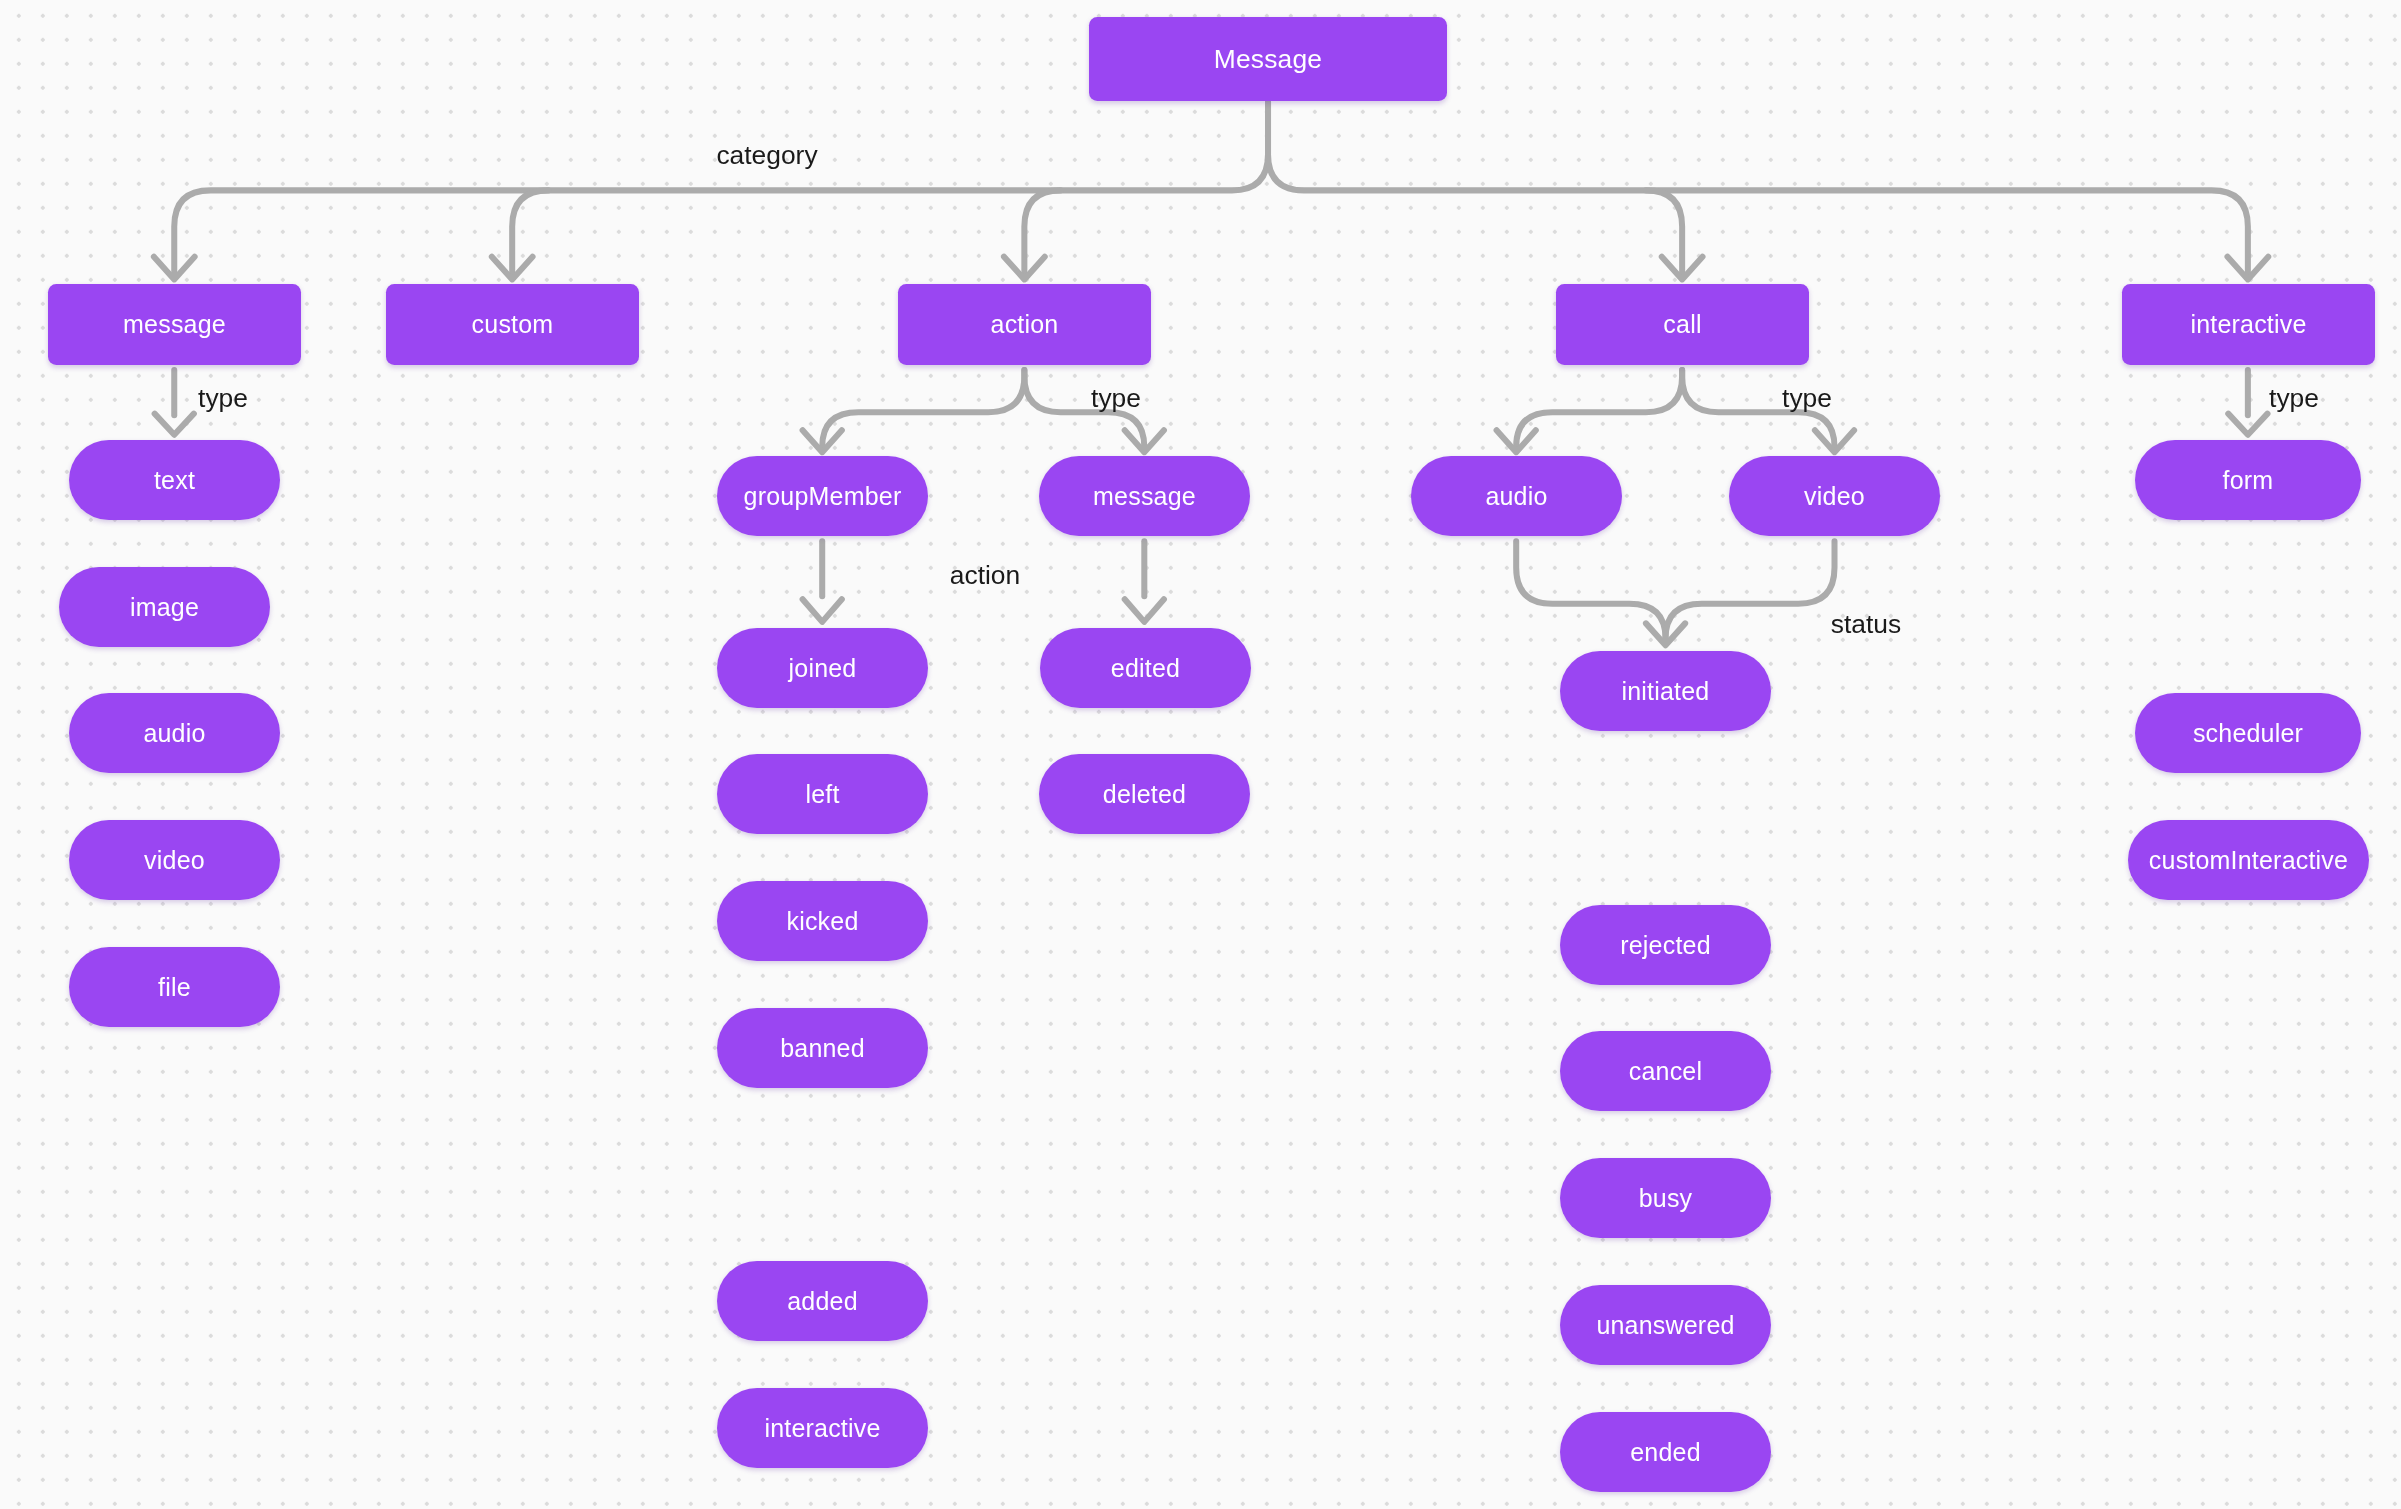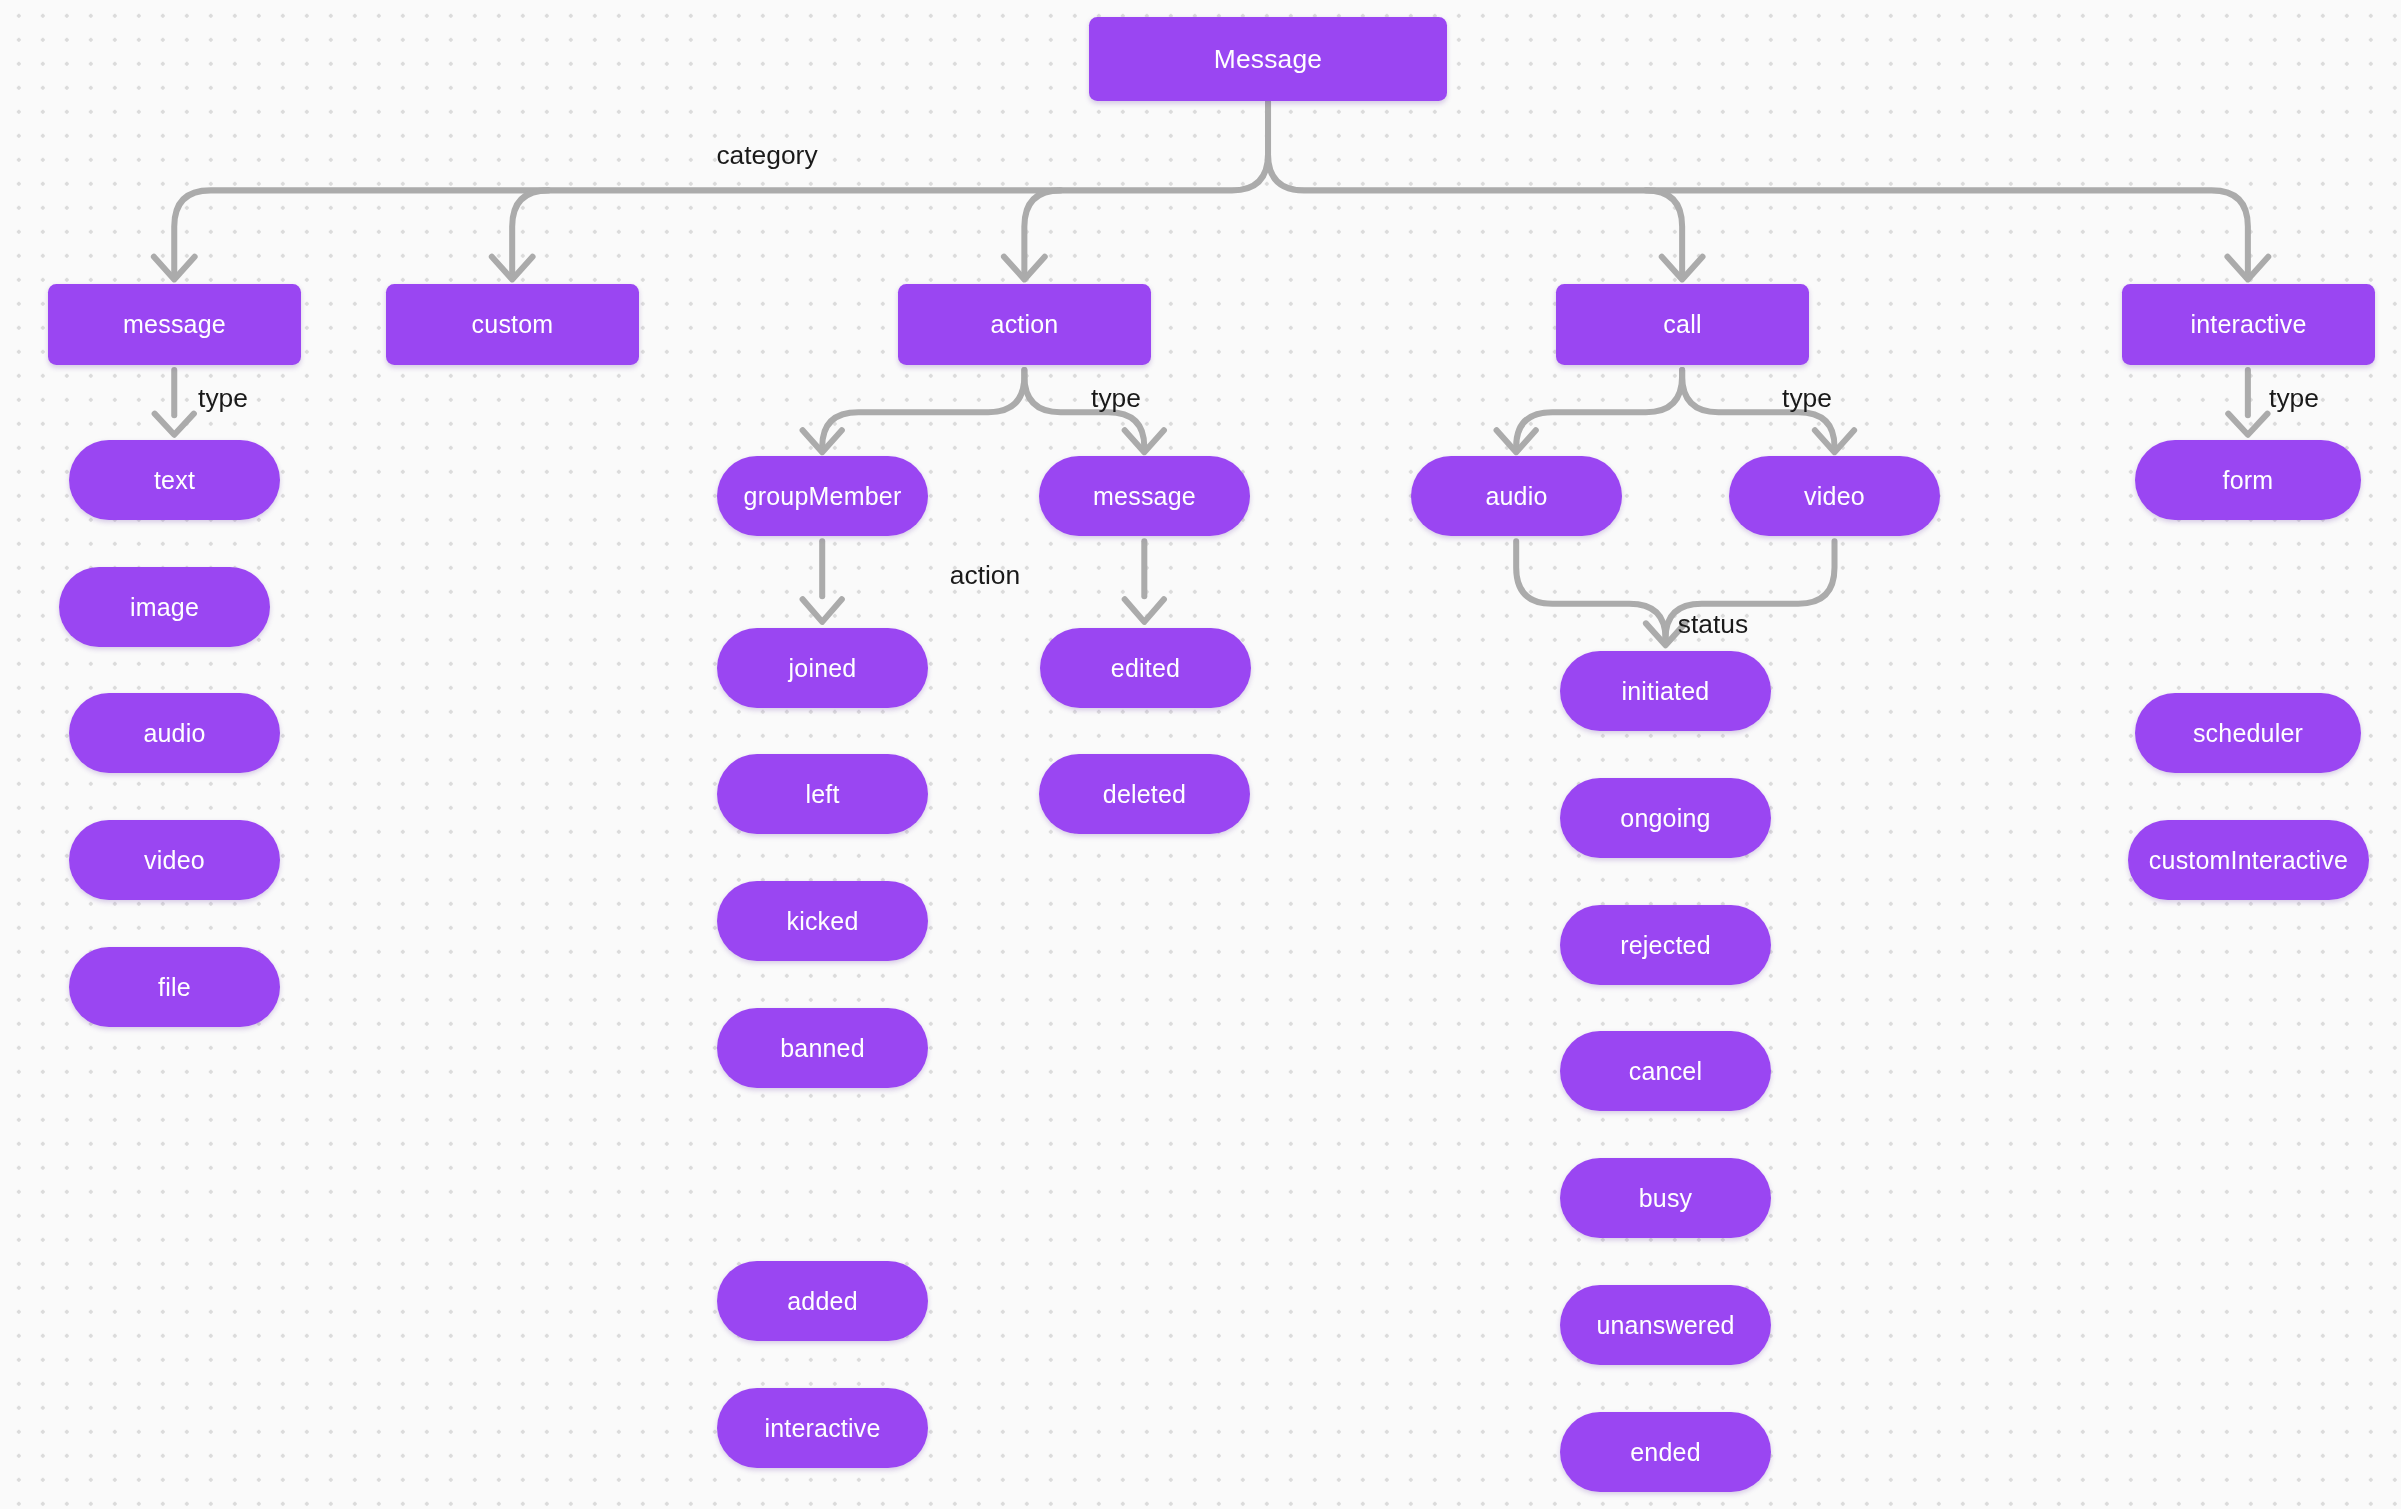--- a/index.html
+++ b/index.html
@@ -87,21 +87,21 @@
       <polyline points="2182,826 2208,855 2234,826"></polyline>
     </g>
   </svg>
 
   <div class="edge-label" style="left:767px;top:155px">category</div>
   <div class="edge-label" style="left:223px;top:398px">type</div>
   <div class="edge-label" style="left:1116px;top:398px">type</div>
   <div class="edge-label" style="left:1807px;top:398px">type</div>
   <div class="edge-label" style="left:2294px;top:398px">type</div>
   <div class="edge-label" style="left:985px;top:575px">action</div>
-  <div class="edge-label" style="left:1713px;top:624px">status</div>
+  <div class="edge-label" style="left:1866px;top:624px">status</div>
 
   <div class="node box root" style="left:1089px;top:17.4px;width:358px;height:84px">Message</div>
 
   <div class="node box" style="left:48px;top:284px;width:253px;height:81px">message</div>
   <div class="node box" style="left:386px;top:284px;width:253px;height:81px">custom</div>
   <div class="node box" style="left:898px;top:284px;width:253px;height:81px">action</div>
   <div class="node box" style="left:1556px;top:284px;width:253px;height:81px">call</div>
   <div class="node box" style="left:2122px;top:284px;width:253px;height:81px">interactive</div>
 
   <div class="node pill" style="left:69px;top:440px;width:211px;height:80px">text</div>
@@ -120,21 +120,20 @@
   <div class="node pill" style="left:717px;top:1261px;width:211px;height:80px">added</div>
   <div class="node pill" style="left:717px;top:1388px;width:211px;height:80px">interactive</div>
 
   <div class="node pill" style="left:1040px;top:628px;width:211px;height:80px">edited</div>
   <div class="node pill" style="left:1039px;top:754px;width:211px;height:80px">deleted</div>
 
   <div class="node pill" style="left:1411px;top:456px;width:211px;height:80px">audio</div>
   <div class="node pill" style="left:1729px;top:456px;width:211px;height:80px">video</div>
 
   <div class="node pill" style="left:1560px;top:651px;width:211px;height:80px">initiated</div>
-  <div class="node pill" style="left:1560px;top:778px;width:211px;height:80px">ongoing</div>
   <div class="node pill" style="left:1560px;top:905px;width:211px;height:80px">rejected</div>
   <div class="node pill" style="left:1560px;top:1031px;width:211px;height:80px">cancel</div>
   <div class="node pill" style="left:1560px;top:1158px;width:211px;height:80px">busy</div>
   <div class="node pill" style="left:1560px;top:1285px;width:211px;height:80px">unanswered</div>
   <div class="node pill" style="left:1560px;top:1412px;width:211px;height:80px">ended</div>
 
   <div class="node pill" style="left:2135px;top:440px;width:226px;height:80px">form</div>
   <div class="node pill" style="left:2135px;top:693px;width:226px;height:80px">scheduler</div>
   <div class="node pill" style="left:2128px;top:820px;width:241px;height:80px">customInteractive</div>
 

